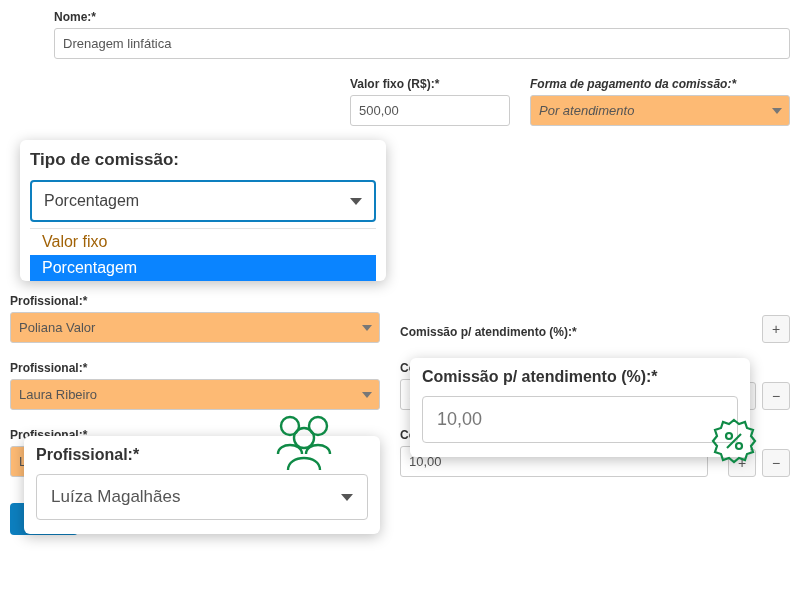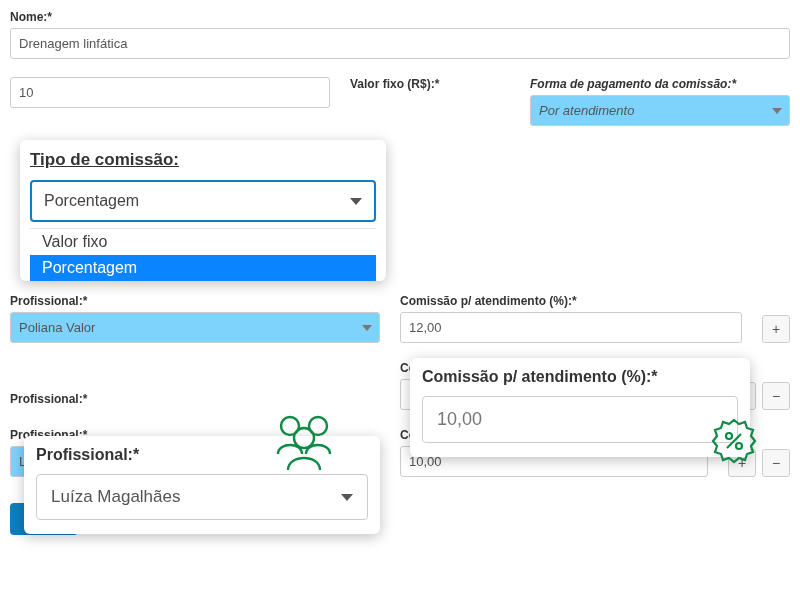--- a/index.html
+++ b/index.html
@@ -4,29 +4,29 @@
 <style>
   * { box-sizing: border-box; margin: 0; padding: 0; }
   body { font-family: -apple-system, "Segoe UI", Arial, sans-serif; font-size: 13px; color: #333; background: #fff; width: 800px; height: 600px; overflow: hidden; position: relative; }
 
   .form { padding: 10px; }
   .label { font-weight: 600; font-size: 12px; margin-bottom: 4px; display: block; color: #333; }
   .input, .select {
     width: 100%; border: 1px solid #ccc; border-radius: 3px; padding: 7px 8px;
     font-size: 13px; background: #fff; color: #555;
   }
-  .select { appearance: none; -webkit-appearance: none; background: #7dd3fc; padding-right: 24px; position: relative; }
+  .select { appearance: none; -webkit-appearance: none; background: #fdba74; padding-right: 24px; position: relative; }
   .select-wrap { position: relative; }
   .select-wrap::after {
     content: ""; position: absolute; right: 8px; top: 50%; width: 0; height: 0;
     border-left: 5px solid transparent; border-right: 5px solid transparent; border-top: 6px solid #777;
     transform: translateY(-3px);
   }
 
-  .row { display: flex; gap: 20px; margin-bottom: 18px; }
+  .row { display: flex; gap: 20px; margin-bottom: 18px; margin-left: 44px; }
   .col { flex: 1; }
   .col-nome { width: 100%; }
   .col-sm { flex: 0 0 160px; }
   .col-md { flex: 0 0 260px; font-style: italic; }
 
   .prof-row { display: flex; align-items: flex-end; gap: 20px; margin-bottom: 18px; }
   .prof-left { flex: 0 0 370px; }
   .prof-mid  { flex: 1; }
   .btn-sq {
     width: 28px; height: 28px; border: 1px solid #ccc; border-radius: 3px; background: #f7f7f7;
@@ -38,34 +38,34 @@
   .save-btn {
     background: #0d7fbf; color: #fff; border: none; border-radius: 4px; padding: 8px 14px;
     font-size: 14px; font-weight: 500; cursor: pointer; margin-top: 8px;
   }
 
   
   .popup-tipo {
     position: absolute; left: 20px; top: 140px; width: 366px; background: #fff;
     border-radius: 6px; box-shadow: 0 3px 14px rgba(0,0,0,0.25); padding: 10px 10px 0 10px;
   }
-  .popup-tipo h3 { font-size: 17px; font-weight: 700; margin-bottom: 10px; text-decoration: underline; }
+  .popup-tipo h3 { font-size: 17px; font-weight: 700; margin-bottom: 10px; }
   .popup-tipo .select-box {
     border: 2px solid #0d7fbf; border-radius: 4px; padding: 10px 12px;
     display: flex; justify-content: space-between; align-items: center;
     font-size: 16px; color: #444;
   }
   .popup-tipo .select-box .chev {
     width: 0; height: 0; border-left: 6px solid transparent; border-right: 6px solid transparent;
     border-top: 7px solid #555;
   }
   .popup-tipo .dropdown {
     margin-top: 6px; border-top: 1px solid #e3e3e3;
   }
-  .popup-tipo .opt { padding: 4px 12px; font-size: 16px; color: #404040; cursor: pointer; }
+  .popup-tipo .opt { padding: 4px 12px; font-size: 16px; color: #a16207; cursor: pointer; }
   .popup-tipo .opt.sel { background: #0a84ff; color: #fff; }
 
   
   .popup-comm {
     position: absolute; left: 410px; top: 358px; width: 340px; background: #fff;
     border-radius: 6px; box-shadow: 0 3px 14px rgba(0,0,0,0.25); padding: 10px 12px 14px 12px;
   }
   .popup-comm h3 { font-size: 16px; font-weight: 700; margin-bottom: 10px; }
   .popup-comm .big-input {
     border: 1px solid #ccc; border-radius: 4px; padding: 12px 14px; width: 100%;
@@ -104,24 +104,24 @@
   <div class="row">
     <div class="col col-nome">
       <label class="label">Nome:*</label>
       <input class="input" value="Drenagem linfática" style="">
     </div>
   </div>
 
   
   <div class="row">
     <div class="col">
-      <input class="input" value="10" style="">
     </div>
     <div class="col col-sm">
       <label class="label">Valor fixo (R$):*</label>
+      <input class="input" value="500,00" style="">
     </div>
     <div class="col col-md">
       <label class="label">Forma de pagamento da comissão:*</label>
       <div class="select-wrap">
         <div class="select">Por atendimento</div>
       </div>
     </div>
   </div>
 
   
@@ -130,31 +130,33 @@
   
   <div class="prof-row">
     <div class="prof-left">
       <label class="label">Profissional:*</label>
       <div class="select-wrap">
         <div class="select">Poliana Valor</div>
       </div>
     </div>
     <div class="prof-mid">
       <label class="label">Comissão p/ atendimento (%):*</label>
-      <input class="input" value="12,00" style="">
     </div>
     <div class="btn-group">
       <button class="btn-sq">+</button>
     </div>
   </div>
 
   
   <div class="prof-row">
     <div class="prof-left">
       <label class="label">Profissional:*</label>
+      <div class="select-wrap">
+        <div class="select">Laura Ribeiro</div>
+      </div>
     </div>
     <div class="prof-mid">
       <label class="label">Comissão p/ atendimento (%):*</label>
       <input class="input" value="10,00" style="">
     </div>
     <div class="btn-group">
       <button class="btn-sq">+</button>
       <button class="btn-sq">−</button>
     </div>
   </div>

